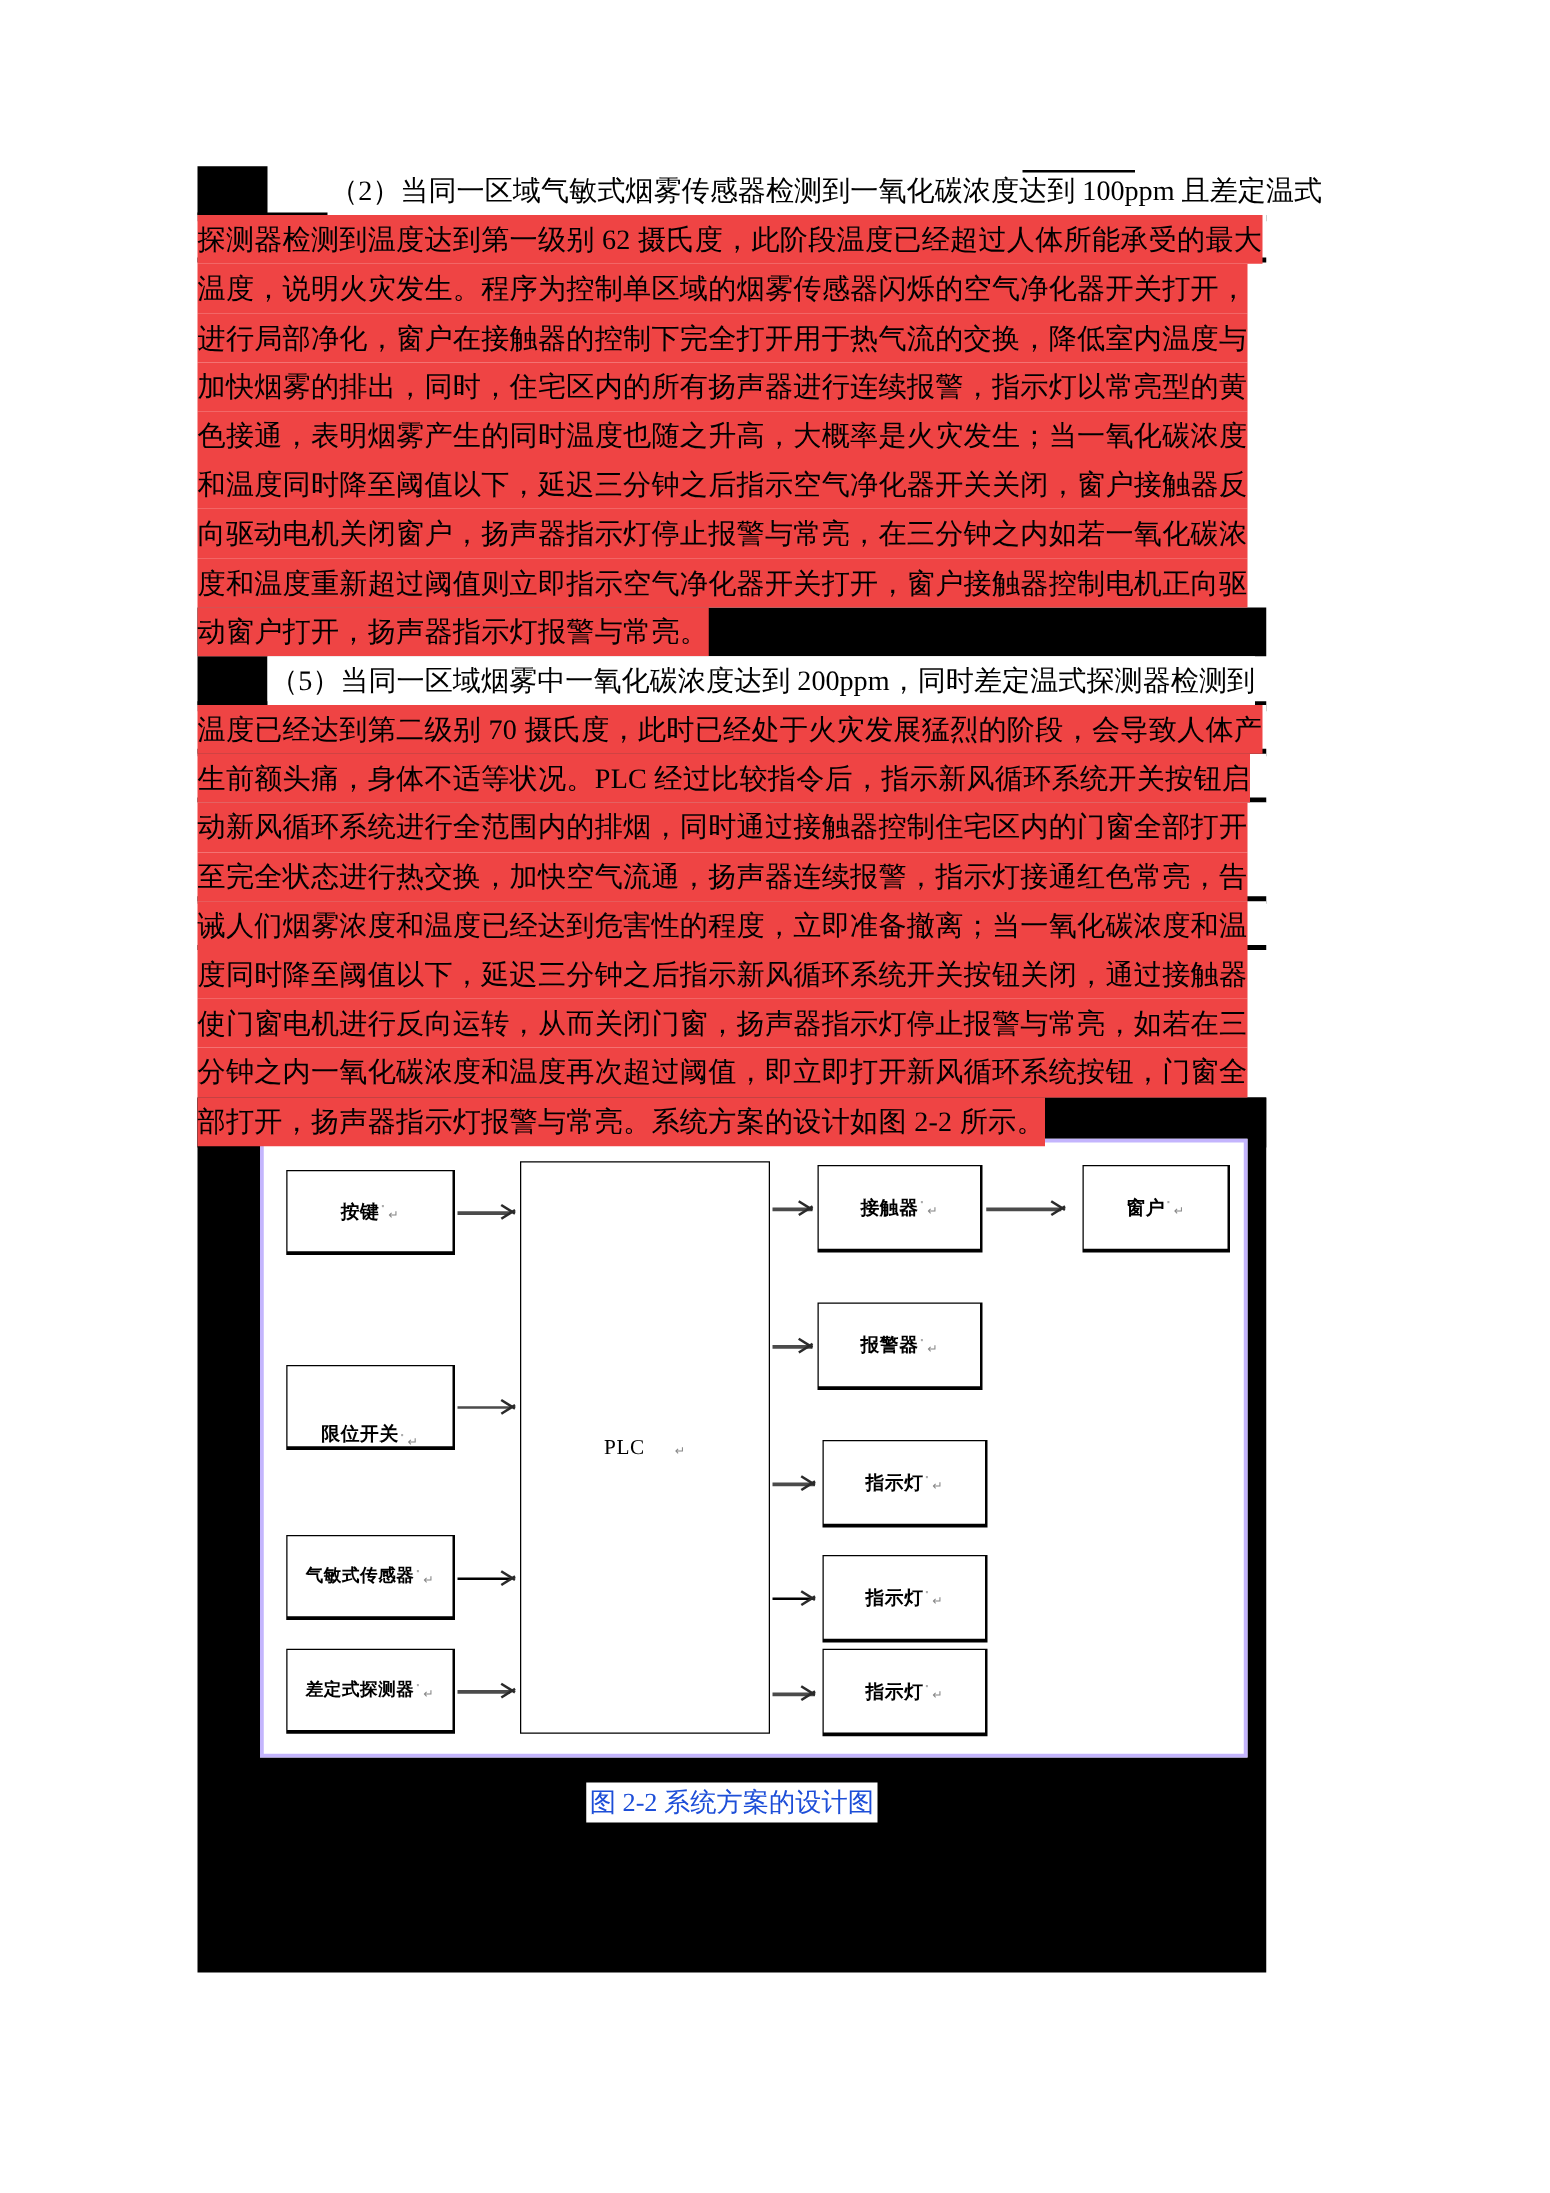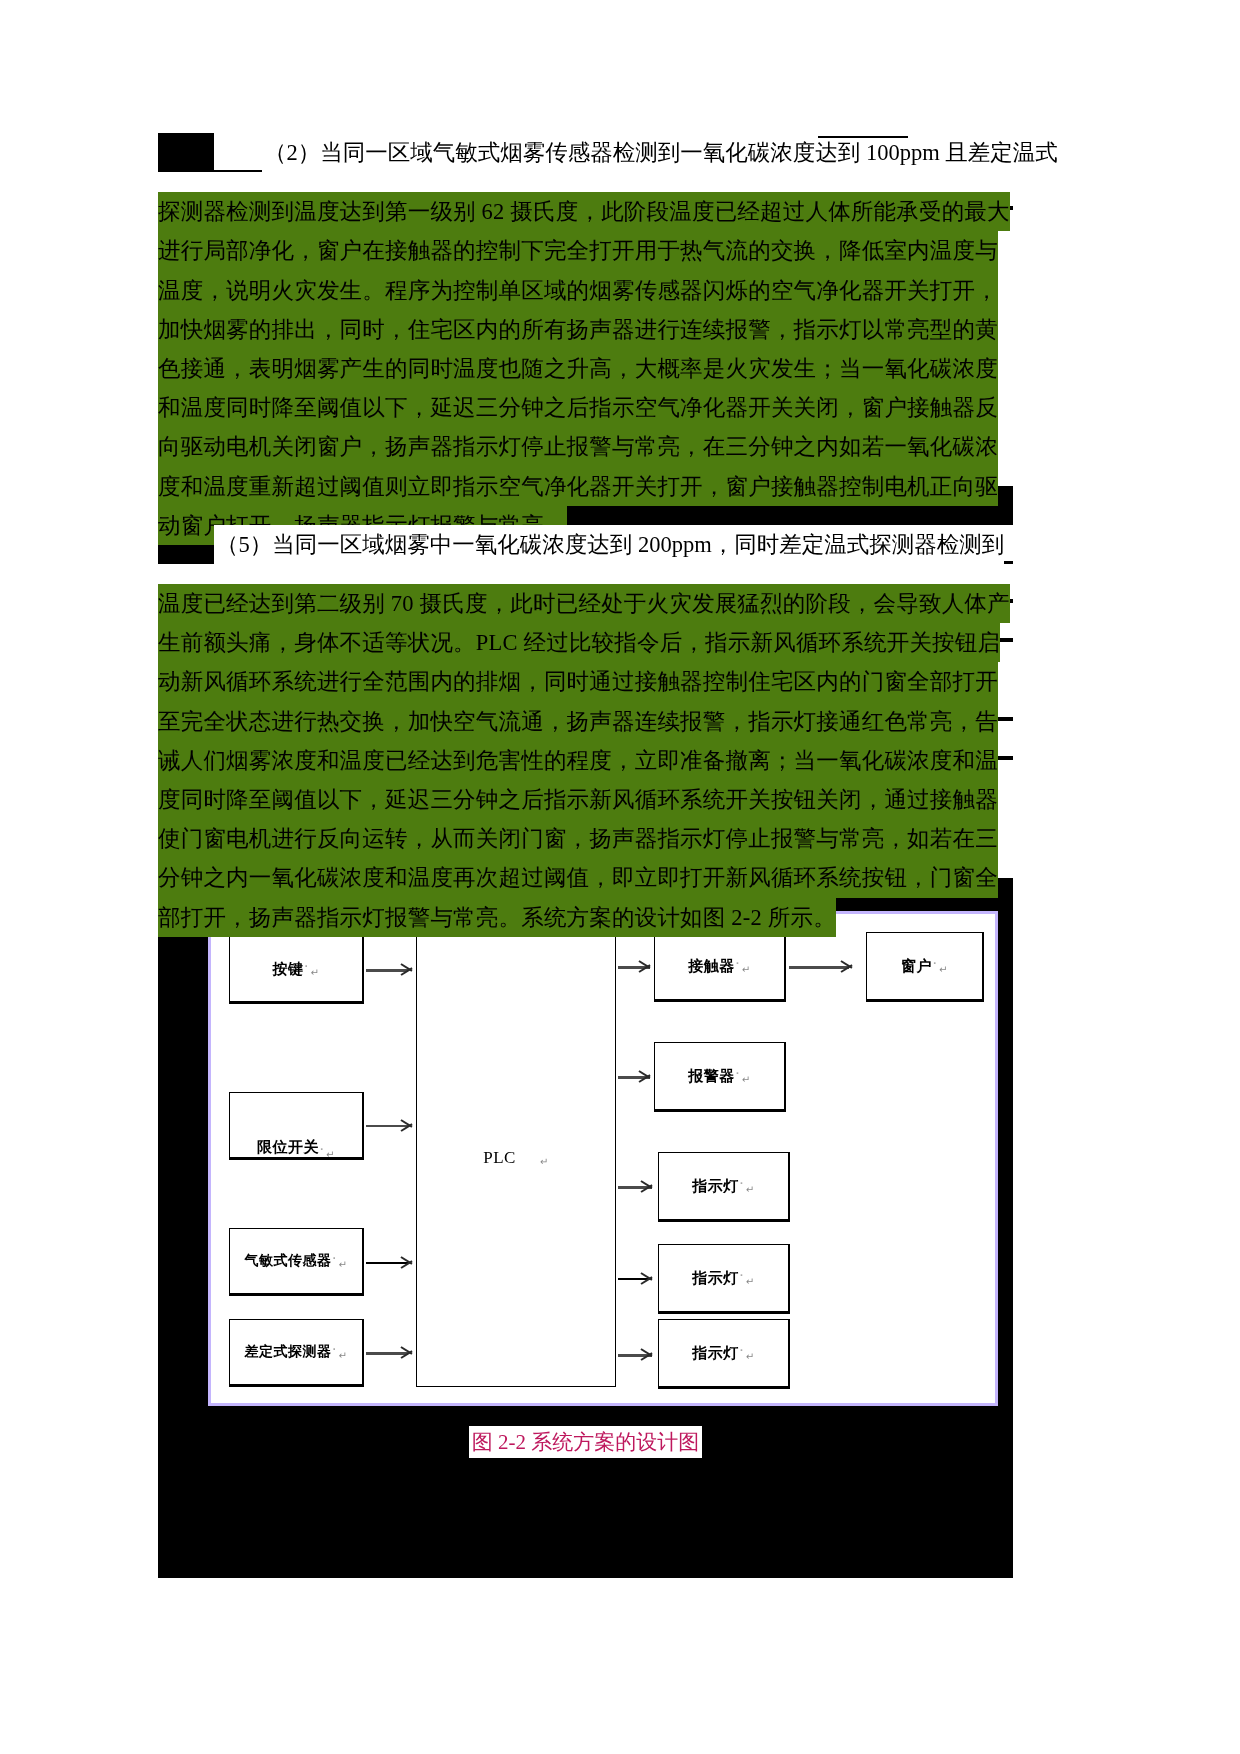--- a/index.html
+++ b/index.html
@@ -39,23 +39,22 @@
     font-size: 22.5px;
     letter-spacing: 0.2px;
     color: #000000;
     white-space: nowrap;
     background: #ffffff;
   }
   
   .tline > .ink {
     position: relative;
     display: inline-block;
-    background: #4d7c0f;
+    background: #ef4444;
     z-index: 2;
-    margin-top: 20px;
   }
   
   .bleed {
     position: absolute;
     background: #000000;
     z-index: 0;
   }
 
   .indent-holder {
     position: relative;
@@ -189,21 +188,21 @@
     position: absolute;
     left: 0;
     top: 548px;
     width: 855px;
     text-align: center;
     z-index: 4;
   }
   #figure-caption .cap-ink {
     display: inline-block;
     background: #ffffff;
-    color: #be185d;
+    color: #1d4ed8;
     font-size: 21px;
     font-family: "Liberation Serif", serif;
     padding: 1px 3px;
     line-height: 30px;
   }
 </style>
 </head>
 <body>
 
 <div id="page">
@@ -218,25 +217,25 @@
         <div class="bleed" style="left:0; top:37px; width:855px; height:7px;"></div>
         <div class="rule-over" style="left:660px; top:3px; width:90px;"></div>
       </div>
 
       <div class="tline">
         <div class="bleed" style="left:0; top:34px; width:855px; height:4px;"></div>
         <span class="ink">探测器检测到温度达到第一级别 62 摄氏度，此阶段温度已经超过人体所能承受的最大</span>
       </div>
 
       <div class="tline">
+        <span class="ink">温度，说明火灾发生。程序为控制单区域的烟雾传感器闪烁的空气净化器开关打开，</span>
+      </div>
+
+      <div class="tline">
         <span class="ink">进行局部净化，窗户在接触器的控制下完全打开用于热气流的交换，降低室内温度与</span>
-      </div>
-
-      <div class="tline">
-        <span class="ink">温度，说明火灾发生。程序为控制单区域的烟雾传感器闪烁的空气净化器开关打开，</span>
       </div>
 
       <div class="tline">
         <span class="ink">加快烟雾的排出，同时，住宅区内的所有扬声器进行连续报警，指示灯以常亮型的黄</span>
       </div>
 
       <div class="tline">
         <span class="ink">色接通，表明烟雾产生的同时温度也随之升高，大概率是火灾发生；当一氧化碳浓度</span>
       </div>
 

